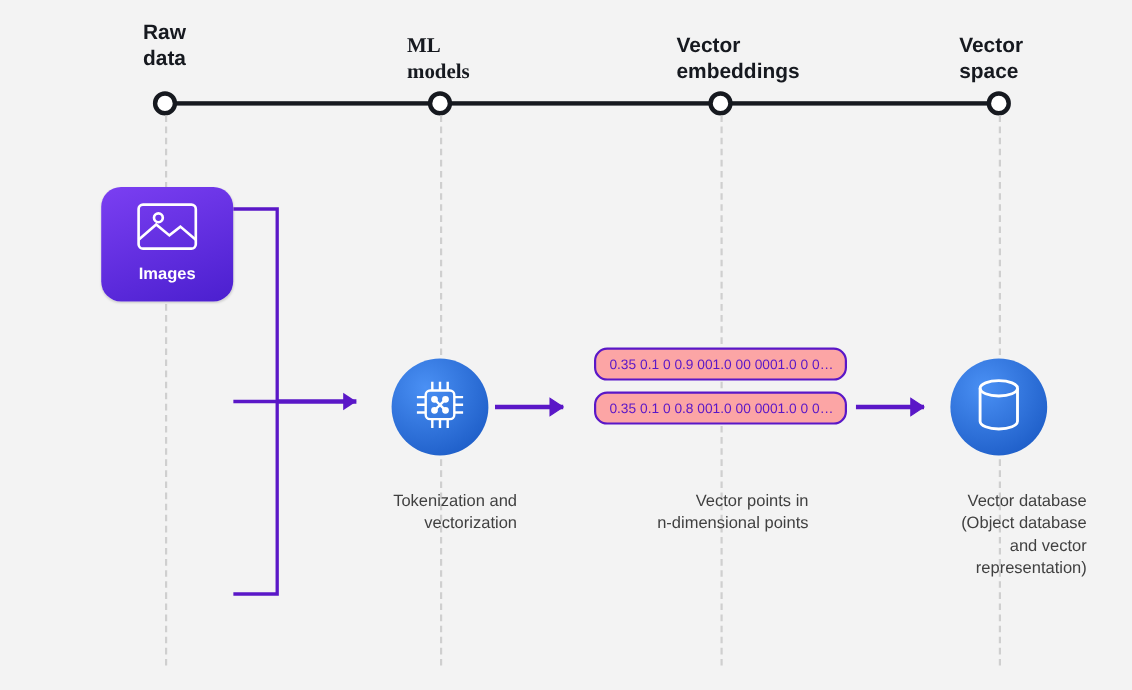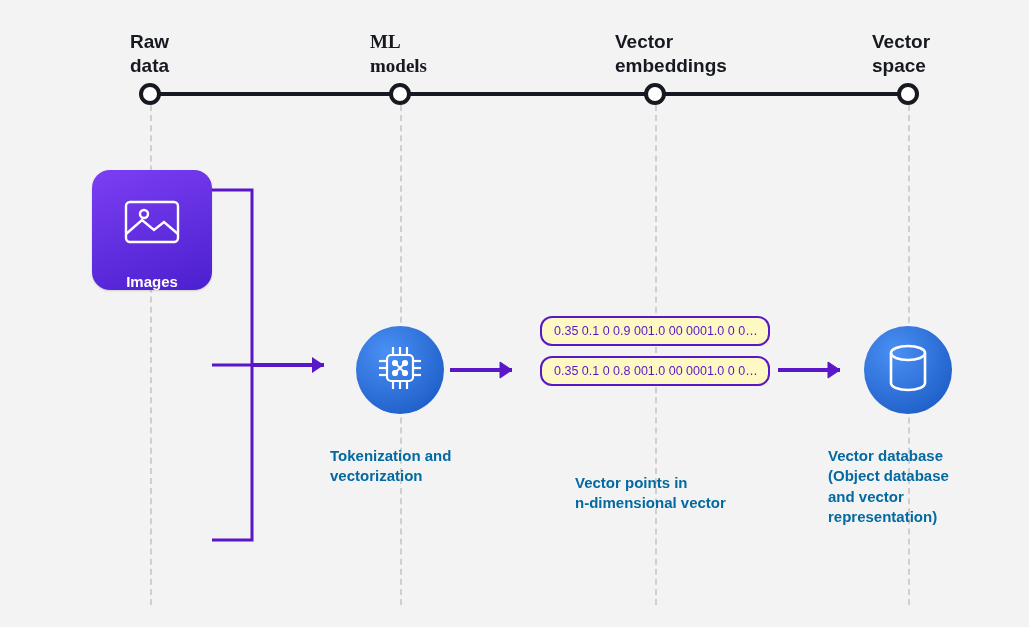--- a/index.html
+++ b/index.html
@@ -53,28 +53,28 @@
     border-left: 2px dashed #cfcfcf;
   }
   
   .raw-col {
     position: absolute;
     left: 92px;
     top: 170px;
   }
   .raw-card {
     width: 120px;
-    height: 120px;
+    height: 104px;
     border-radius: 18px;
     background: linear-gradient(160deg, #7b3ff2 0%, #4b1fcf 100%);
     color: #fff;
     display: flex;
     flex-direction: column;
     justify-content: flex-end;
-    padding-bottom: 0;
+    padding-bottom: 16px;
     margin-bottom: 24px;
     box-shadow: 0 1px 2px rgba(0,0,0,0.15);
   }
   .raw-card .icon-wrap {
     flex: 1;
     display: flex;
     align-items: center;
     justify-content: center;
     width: 100%;
   }
@@ -107,50 +107,50 @@
     left: 540px;
     top: 316px;
     width: 230px;
     display: flex;
     flex-direction: column;
     gap: 10px;
   }
   .vector-pill {
     border: 2px solid #5a17c7;
     border-radius: 12px;
-    background: #fef9c3;
+    background: #fca5a5;
     color: #5a17c7;
     font-size: 12.5px;
     padding: 6px 12px;
     white-space: nowrap;
     overflow: hidden;
     text-align: center;
   }
   
   .caption {
     position: absolute;
     font-size: 15px;
-    font-weight: 700;
-    color: #0369a1;
-    text-align: left;
+    font-weight: 400;
+    color: #404040;
+    text-align: right;
     line-height: 1.35;
   }
   
   .h-arrow {
     position: absolute;
     stroke: #5a17c7;
     fill: #5a17c7;
   }
 </style>
 </head>
 <body>
 
 <div class="container">
 
-  <div class="stage-label" style="left:130px; top:30px;">
+  <div class="stage-label" style="left:130px; top:18px;">
     <span>Raw</span><br>
     <span>data</span>
   </div>
   <div class="stage-label" style="left:370px; top:30px;font-family:Liberation Serif, serif;">
     <span>ML</span><br>
     <span>models</span>
   </div>
   <div class="stage-label" style="left:615px; top:30px;">
     <span>Vector</span><br>
     <span>embeddings</span>
@@ -223,23 +223,23 @@
 
   <svg class="h-arrow" style="left:450px; top:358px;" width="80" height="24">
     <line x1="0" y1="12" x2="62" y2="12" stroke-width="4"></line>
     <path d="M62 12 L50 4 L50 20 Z"></path>
   </svg>
 
   <div class="vector-col">
     <div class="vector-pill">0.35 0.1 0 0.9 001.0 00 0001.0 0 0…</div>
     <div class="vector-pill">0.35 0.1 0 0.8 001.0 00 0001.0 0 0…</div>
   </div>
-  <div class="caption" style="left:575px; top:446px; width:160px;margin-top:27px;">
+  <div class="caption" style="left:575px; top:446px; width:160px;">
     <span>Vector points in</span><br>
-    <span>n-dimensional vector</span>
+    <span>n-dimensional points</span>
   </div>
 
   <svg class="h-arrow" style="left:778px; top:358px;" width="80" height="24">
     <line x1="0" y1="12" x2="62" y2="12" stroke-width="4"></line>
     <path d="M62 12 L50 4 L50 20 Z"></path>
   </svg>
 
   <div class="circle-node" style="left:908px; top:370px;">
     <span>
       <svg width="44" height="48" viewBox="0 0 44 48" fill="none" stroke="#fff" stroke-width="2.6">

